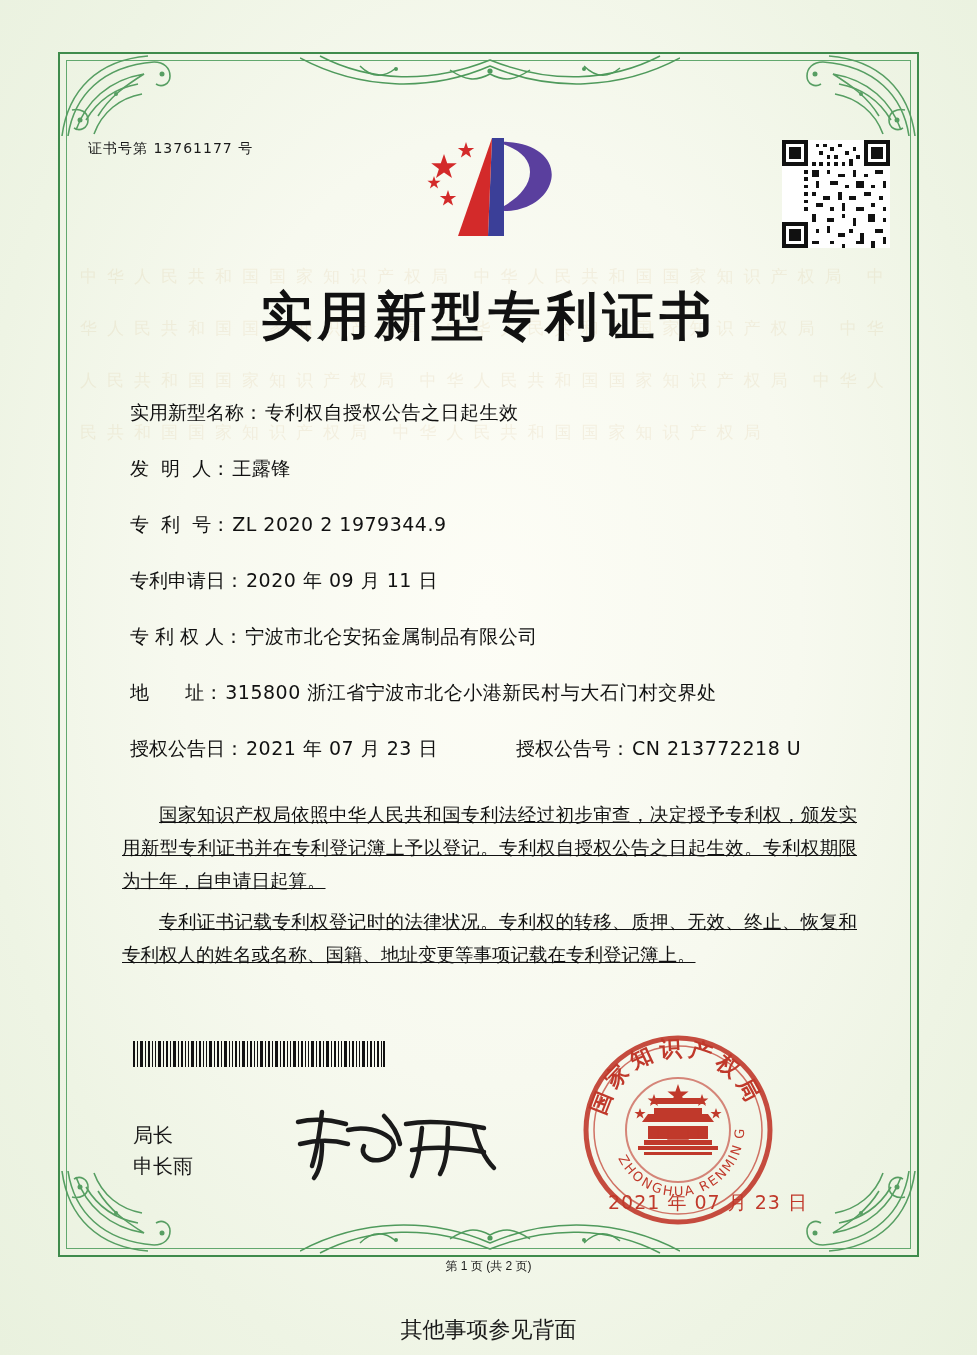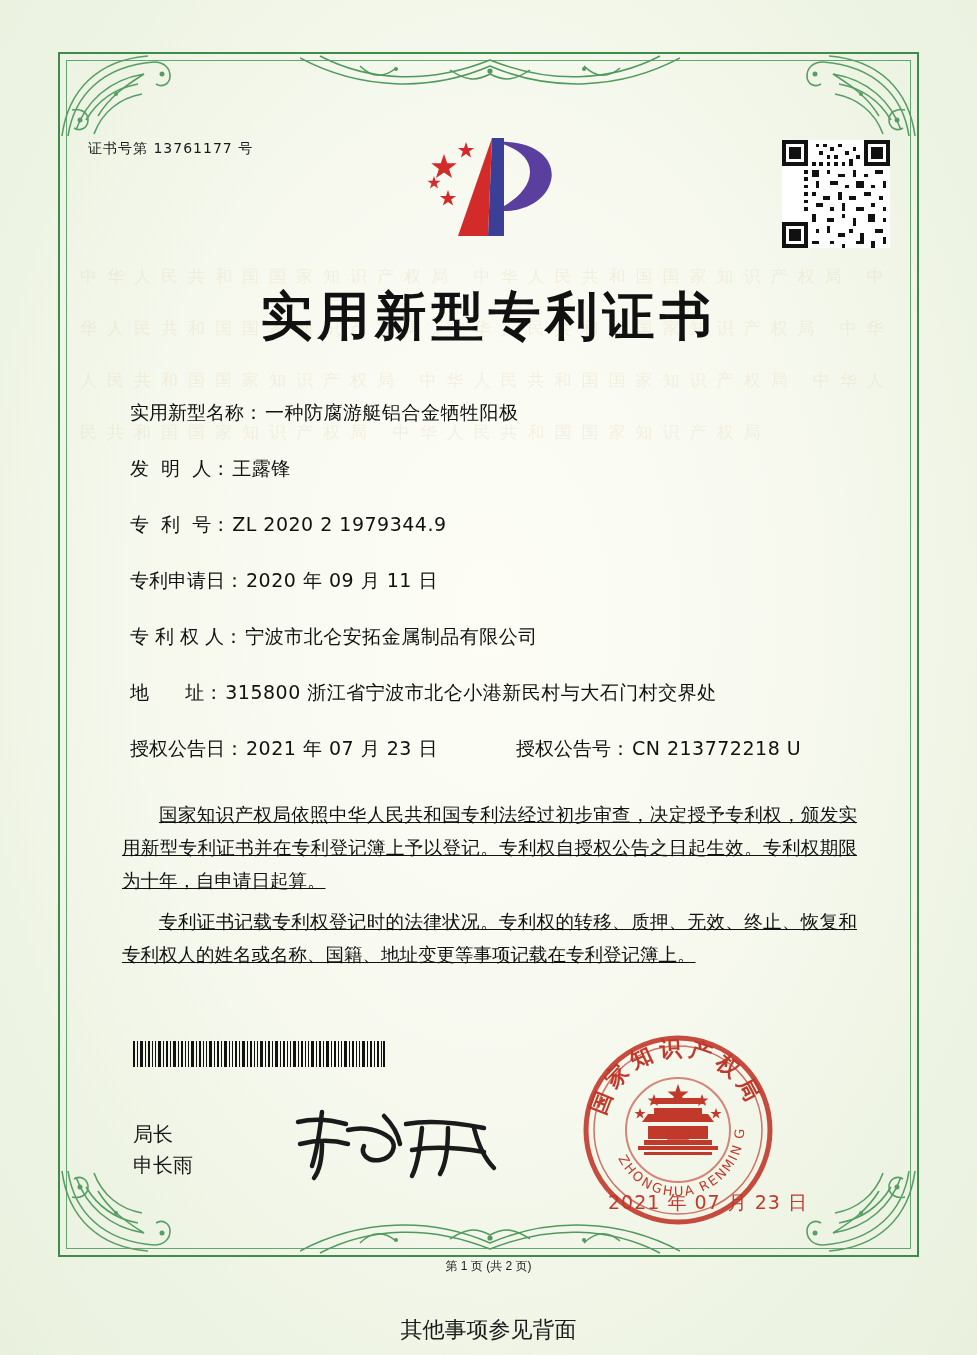--- a/index.html
+++ b/index.html
@@ -174,21 +174,21 @@
     left: 133px; top: 1041px;
     width: 252px; height: 26px;
   }
 
   
   .sig-label {
     position: absolute;
     left: 133px; top: 1120px;
     font-size: 20px;
     line-height: 31px;
-    font-family: Liberation Mono, monospace;
+    font-family: Liberation Serif, serif;
   }
   .sig-script {
     position: absolute;
     left: 288px; top: 1104px;
     width: 220px; height: 80px;
   }
 
   
   .seal {
     position: absolute;
@@ -449,21 +449,21 @@
           <rect x="20" y="4" width="1" height="1"></rect>
       </g>
     </svg>
   </div>
 
   <div class="title">实用新型专利证书</div>
 
   <div class="fields">
     <div class="field-row">
       <span class="field-label">实用新型名称：</span>
-      <span class="field-value">一种防腐游艇铝合金牺牲阳极</span>
+      <span class="field-value">专利权自授权公告之日起生效</span>
     </div>
     <div class="field-row">
       <span class="field-label">发  明  人：</span>
       <span class="field-value">王露锋</span>
     </div>
     <div class="field-row">
       <span class="field-label">专  利  号：</span>
       <span class="field-value">ZL 2020 2 1979344.9</span>
     </div>
     <div class="field-row">

